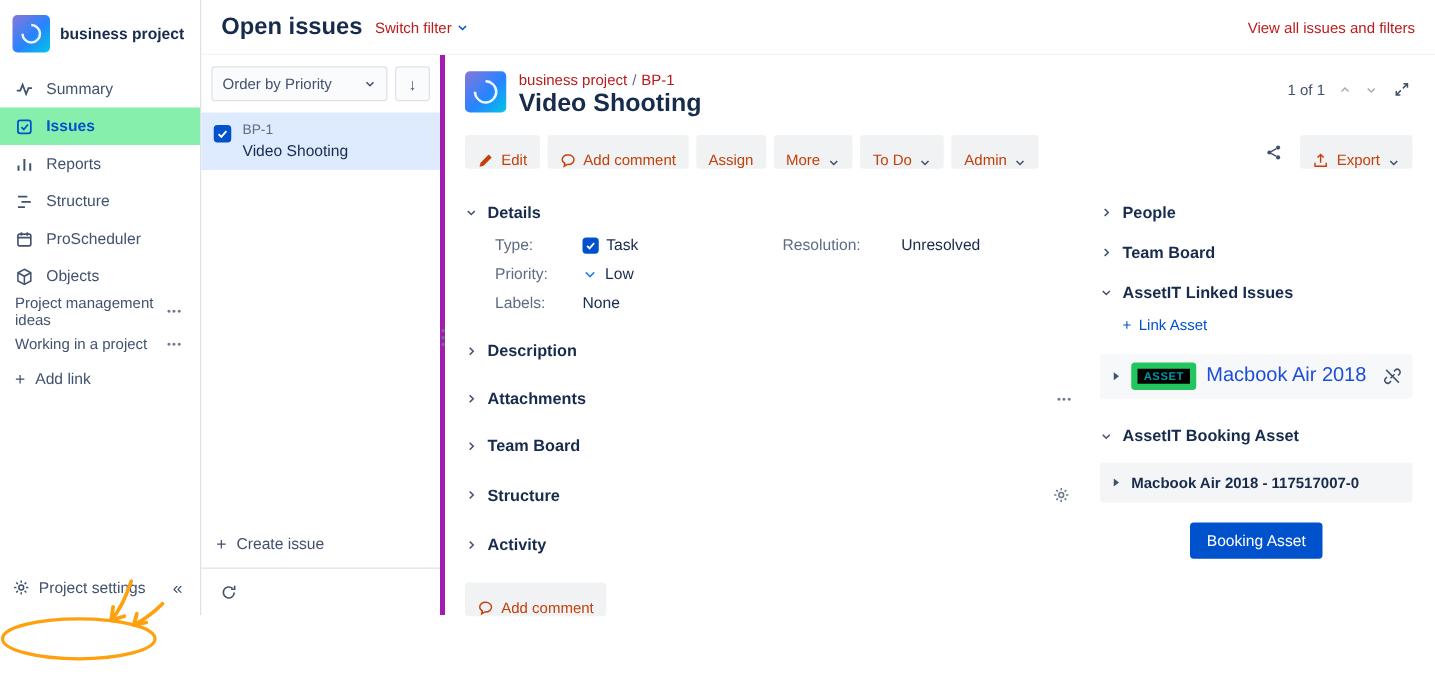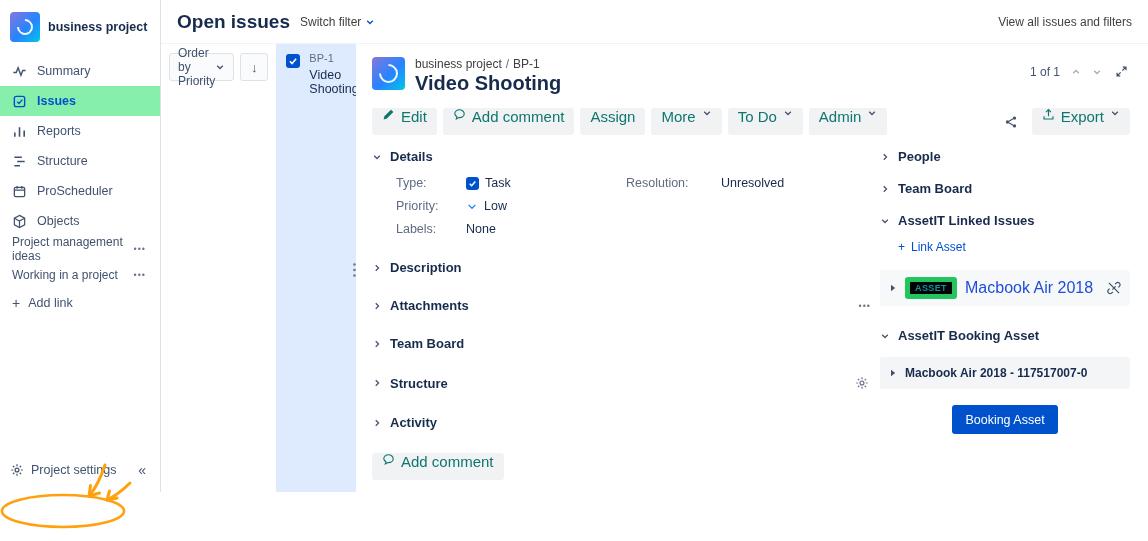--- a/index.html
+++ b/index.html
@@ -22,49 +22,49 @@
   .more-dots{color:#6B778C;font-size:9px;letter-spacing:1px}
   .addlink{display:flex;gap:8px;align-items:center;height:30px;padding:0 12px;font-size:12.5px;color:#42526E;cursor:pointer}
   .plus{font-size:14px;color:#42526E}
   .sidebar-bottom{margin-top:auto;display:flex;align-items:center;justify-content:space-between;padding:10px 14px 14px 10px;color:#42526E}
   .ps-left{display:flex;align-items:center;gap:7px;font-size:12.5px;cursor:pointer}
   .collapse{font-size:14px;color:#42526E;cursor:pointer}
   
   .main{flex:1;display:flex;flex-direction:column;min-width:0}
   .topbar{height:43px;display:flex;align-items:center;gap:10px;padding:0 16px;flex:none}
   .page-title{font-size:19px;font-weight:bold;color:#172B4D}
-  .link{color:#404040;font-size:12px;cursor:pointer;text-decoration:none;display:inline-flex;align-items:center;gap:4px}
+  .link{color:#b91c1c;font-size:12px;cursor:pointer;text-decoration:none;display:inline-flex;align-items:center;gap:4px}
   .viewall{margin-left:auto}
   .content{flex:1;display:flex;min-height:0;border-top:1px solid #F1F2F4}
   
-  .list-pane{width:195px;min-width:195px;border-right:4px solid #a21caf;display:flex;flex-direction:row}
+  .list-pane{width:195px;min-width:195px;border-right:4px solid #a21caf;display:flex;flex-direction:column}
   .list-controls{display:flex;gap:6px;padding:9px 8px}
   .select{flex:1;display:flex;align-items:center;justify-content:space-between;border:1px solid #DFE1E6;border-radius:3px;height:28px;padding:0 8px;font-size:12px;color:#42526E;background:#FAFBFC;cursor:pointer}
   .sort-btn{width:28px;height:28px;border:1px solid #DFE1E6;border-radius:3px;display:flex;align-items:center;justify-content:center;color:#42526E;background:#FAFBFC;font-size:13px;cursor:pointer}
   .issue-item{display:flex;align-items:flex-start;gap:9px;padding:8px 10px;cursor:pointer}
   .issue-item.selected{background:#DEEBFF}
   .cbx{width:14px;height:14px;border-radius:3px;background:#0052CC;display:flex;align-items:center;justify-content:center;margin-top:2px;flex:none;cursor:pointer}
   .issue-key{font-size:11px;color:#5E6C84}
   .issue-sum{font-size:12.5px;color:#172B4D;margin-top:4px}
   .create-issue{margin-top:auto;display:flex;gap:8px;align-items:center;padding:11px 12px;font-size:12.5px;color:#42526E;cursor:pointer}
   .refresh-row{height:38px;display:flex;align-items:center;padding:0 13px;color:#42526E;border-top:1px solid #DFE1E6}
   
   .detail{flex:1;min-width:0;display:flex;flex-direction:column;position:relative;padding:13px 18px 0 16px;background:#fff}
   .d-head{display:flex;align-items:flex-start;gap:10px}
   .crumbs{font-size:12px;display:flex;align-items:center;gap:4px}
   .sep{color:#5E6C84}
   .d-title{font-size:20px;font-weight:bold;margin-top:1px}
   .d-head-right{margin-left:auto;display:flex;align-items:center;gap:11px;color:#42526E;font-size:12px;padding-top:6px}
   .pager-chev{color:#A5ADBA;cursor:pointer}
   .toolbar{display:flex;align-items:center;gap:6px;margin-top:13px}
-  .btn{display:inline-flex;align-items:flex-start;gap:6px;background:rgba(9,30,66,0.06);border:none;border-radius:3px;height:27px;padding:0 10px;font-size:15px;color:#0f766e;font-family:inherit;cursor:pointer;white-space:nowrap}
+  .btn{display:inline-flex;align-items:flex-end;gap:6px;background:rgba(9,30,66,0.06);border:none;border-radius:3px;height:27px;padding:0 10px;font-size:12px;color:#c2410c;font-family:inherit;cursor:pointer;white-space:nowrap}
   .btn svg{width:13px;height:13px}
   .icon-btn{background:none;border:none;color:#42526E;cursor:pointer;display:flex;align-items:center;padding:2px}
   .toolbar-right{margin-left:auto;display:flex;align-items:center;gap:12px}
-  .cols{display:flex;flex:1;min-height:0;margin-top:14px;gap:9px}
+  .cols{display:flex;flex:1;min-height:0;margin-top:27px;gap:22px}
   .col-left{flex:1;min-width:0}
   .col-right{width:250px;min-width:250px}
   .sec{display:flex;align-items:center;gap:8px;cursor:pointer}
   .sec-h{font-size:13px;font-weight:bold;color:#172B4D}
   .chev{color:#42526E;flex:none}
   .chev svg{width:10px;height:10px}
   .chev.closed svg{transform:rotate(-90deg)}
   .sec-row{display:flex;align-items:center;margin-bottom:23px}
   .sec-row .right-ico{margin-left:auto;color:#6B778C}
   .fields{display:grid;grid-template-columns:70px 160px 95px auto;row-gap:9px;margin:12px 0 24px 24px;font-size:12.5px;align-items:center}

